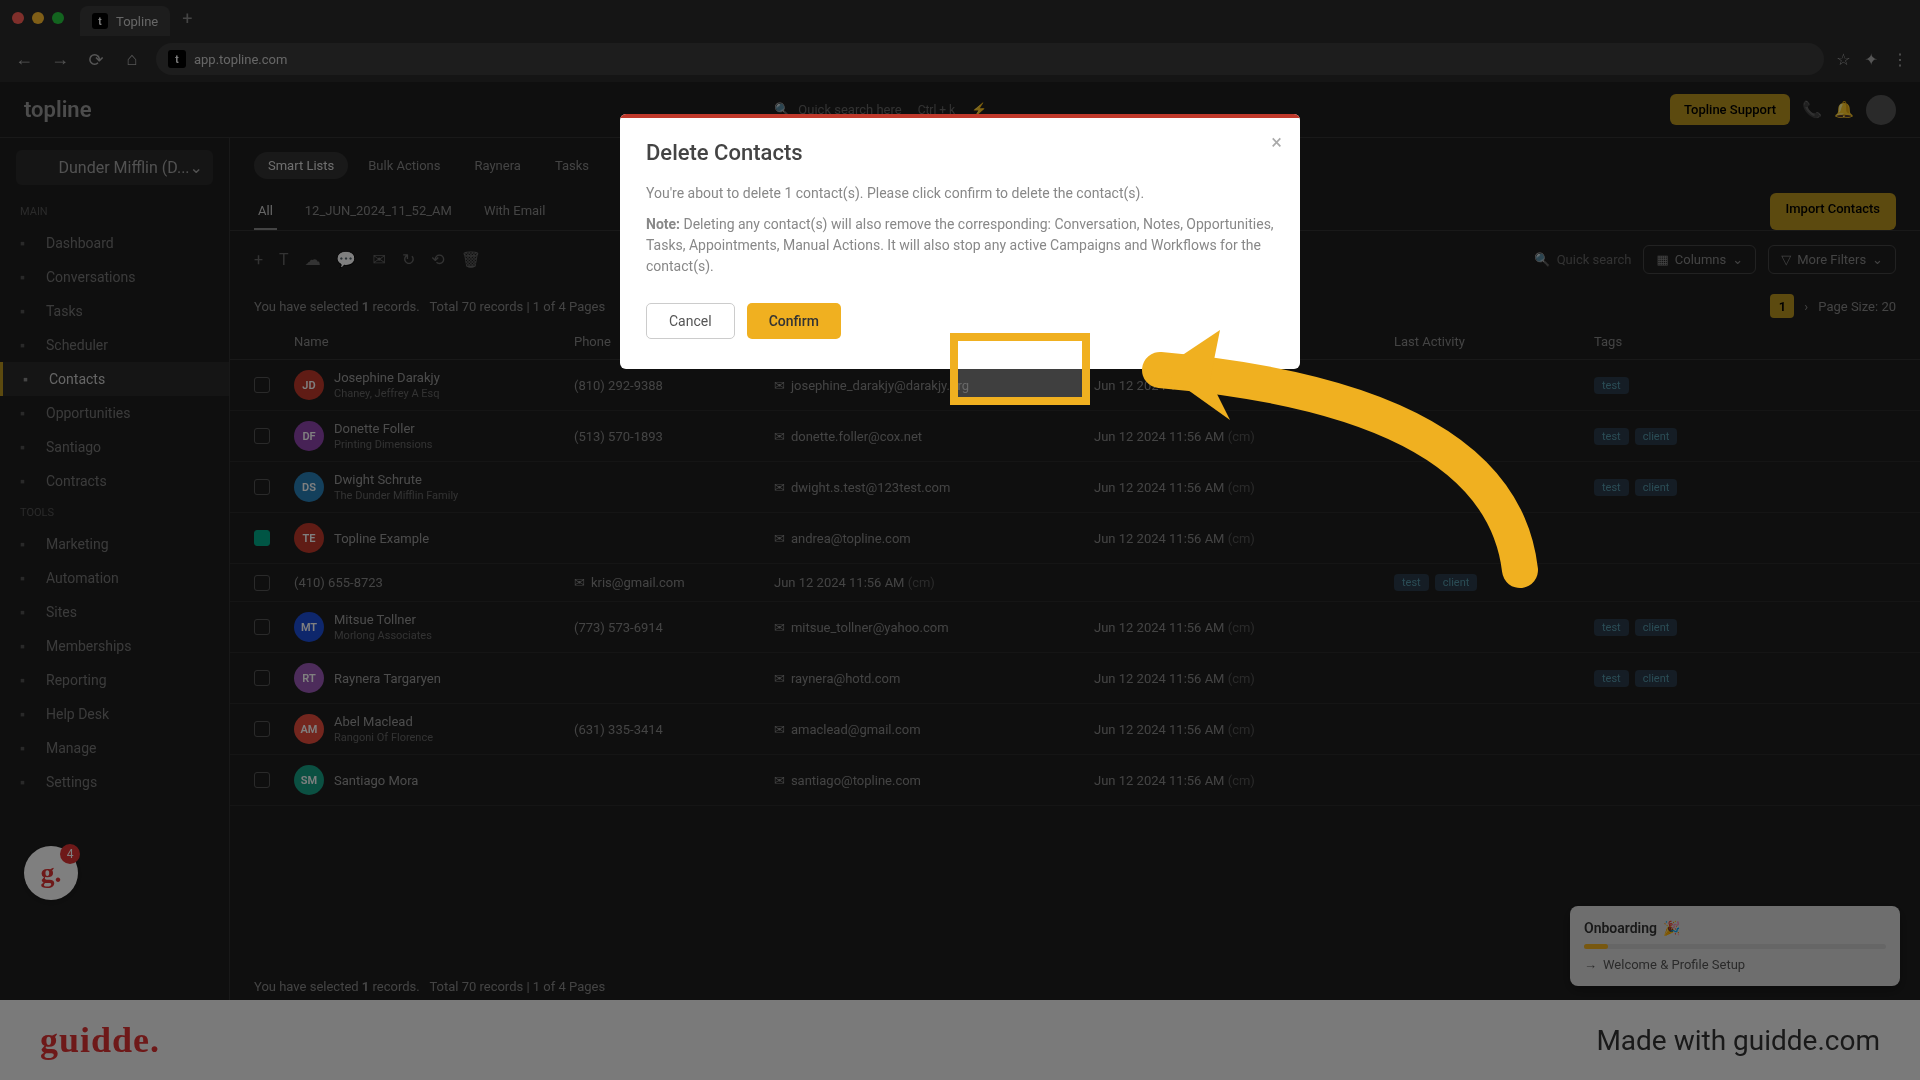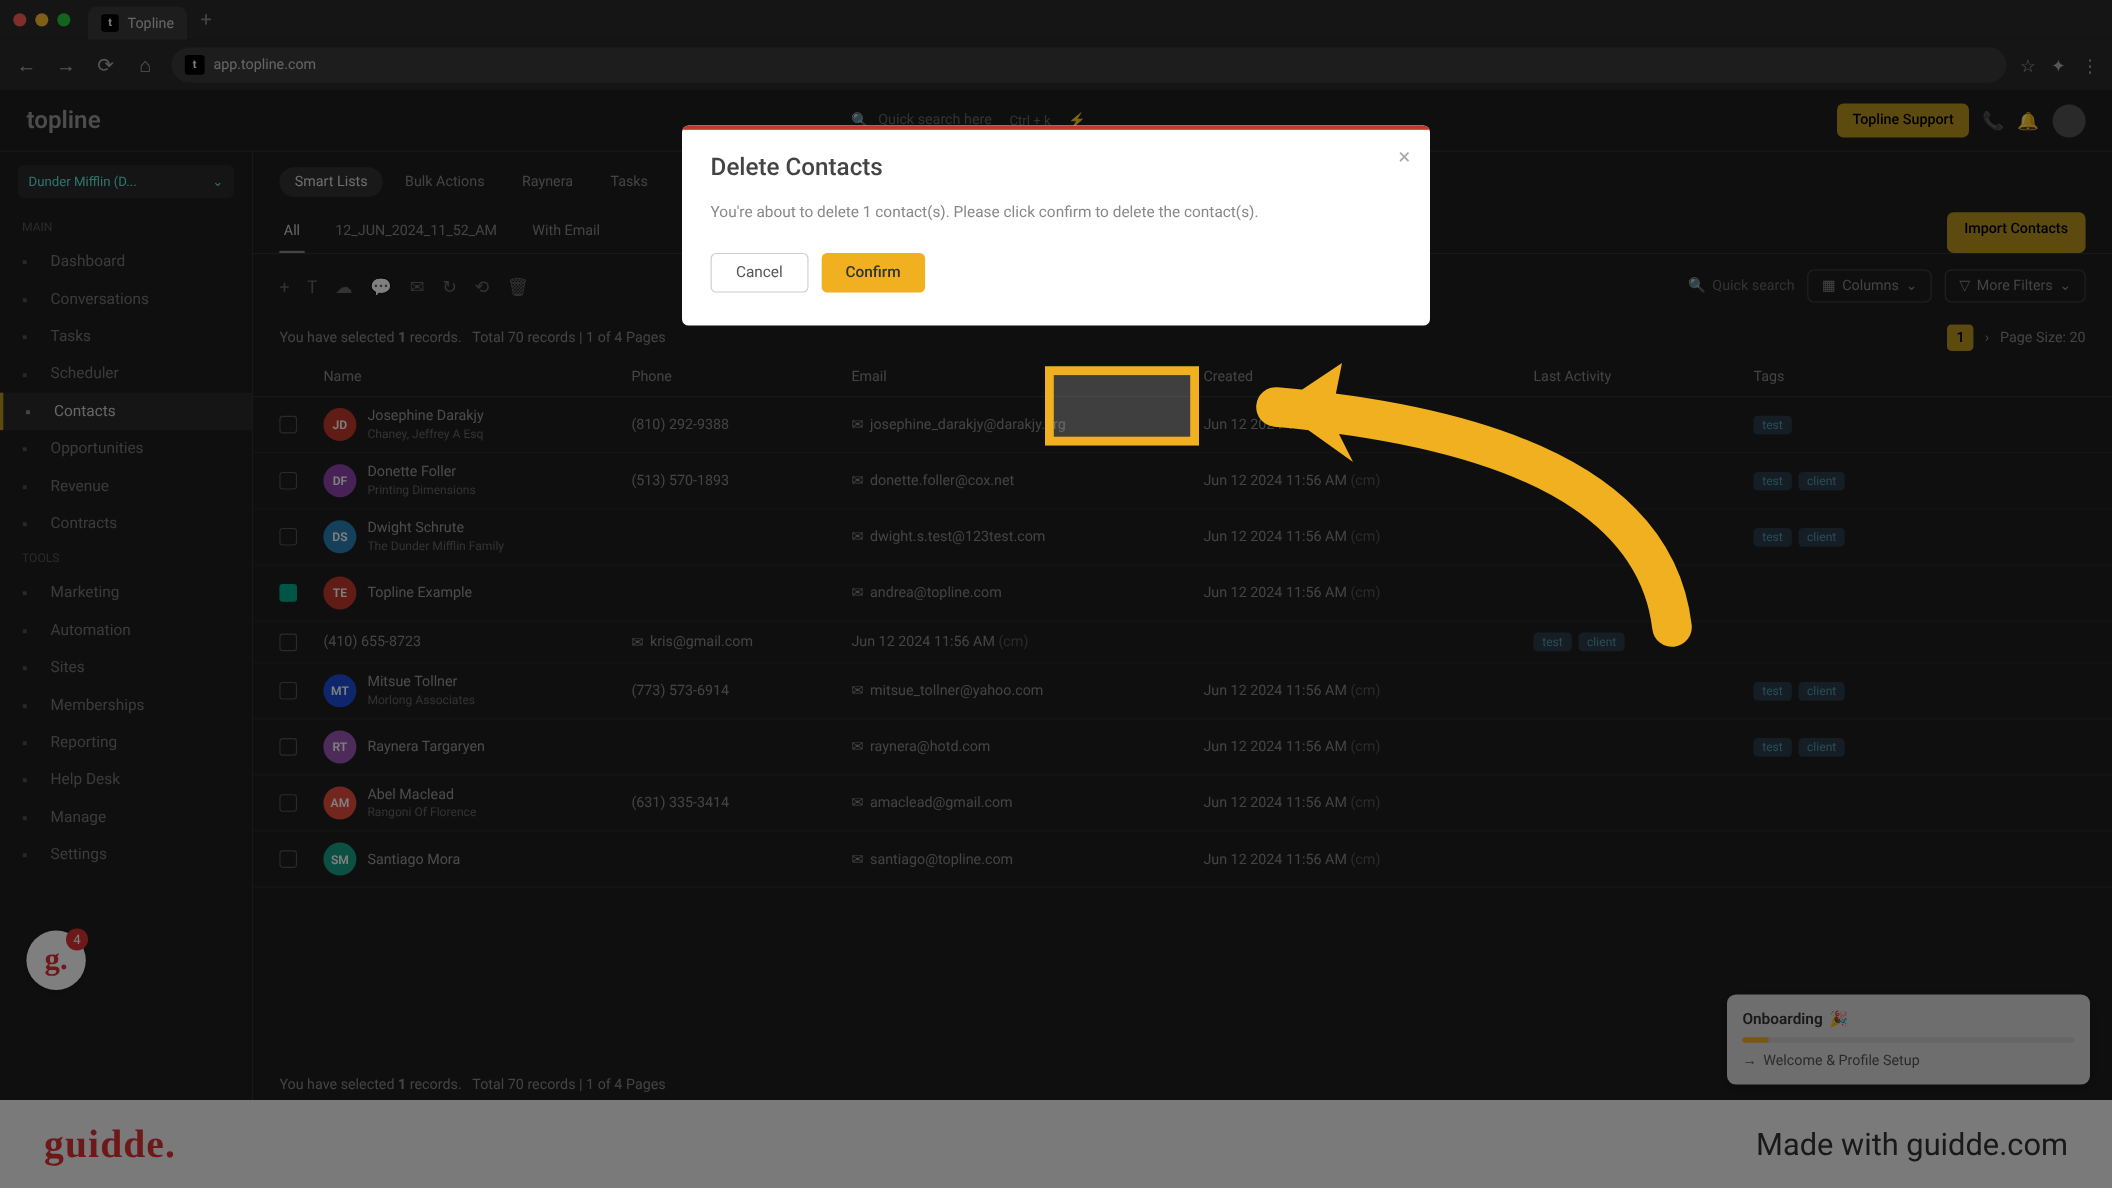--- a/index.html
+++ b/index.html
@@ -21,21 +21,21 @@
 .logo{color:#999;font-size:22px;font-weight:600}
 .header-center{display:flex;align-items:center;gap:16px;color:#666;font-size:13px}
 .search-pill{display:flex;align-items:center;gap:8px}
 .shortcut{color:#666;font-size:12px}
 .header-right{display:flex;gap:12px;align-items:center}
 .support-btn{background:#b8941f;color:#000;padding:8px 14px;border-radius:6px;font-size:13px;font-weight:500}
 .icon-btn{color:#888;font-size:16px}
 .avatar-sm{width:30px;height:30px;border-radius:50%;background:#555}
 .app-body{flex:1;display:flex;overflow:hidden}
 .sidebar{width:230px;border-right:1px solid #333;padding:12px 0;display:flex;flex-direction:column}
-.sb-select{margin:0 16px 12px;padding:8px 10px;background:#2a2a2a;border-radius:6px;color:#5eead4;font-size:12px;display:flex;justify-content:space-between;align-items:center}
+.sb-select{margin:0 16px 12px;padding:8px 10px;background:#2a2a2a;border-radius:6px;color:#a3a3a3;font-size:16px;display:flex;justify-content:flex-end;align-items:center}
 .sb-section{padding:8px 20px;color:#555;font-size:11px;text-transform:uppercase}
 .sb-item{padding:9px 20px;color:#777;font-size:14px;display:flex;align-items:center;gap:10px;cursor:pointer}
 .sb-item.active{background:#2a2a2a;color:#ccc;border-left:3px solid #b8941f}
 .sb-icon{width:16px;height:16px;display:inline-block;opacity:.6}
 .main{flex:1;display:flex;flex-direction:column;overflow:hidden}
 .main-header{padding:14px 24px;display:flex;align-items:center;gap:12px}
 .pill{padding:6px 14px;border-radius:16px;font-size:13px;color:#888}
 .pill.active{background:#333;color:#ddd}
 .tabs-row{padding:0 24px;display:flex;gap:40px;border-bottom:1px solid #333}
 .tab-item{padding:10px 4px;color:#888;font-size:13px;cursor:pointer}
@@ -164,21 +164,21 @@
           <div class="sb-item active">
             <span class="sb-icon">▪</span>
             <span>Contacts</span>
           </div>
           <div class="sb-item">
             <span class="sb-icon">▪</span>
             <span>Opportunities</span>
           </div>
           <div class="sb-item">
             <span class="sb-icon">▪</span>
-            <span>Revenue</span>
+            <span>Santiago</span>
           </div>
           <div class="sb-item">
             <span class="sb-icon">▪</span>
             <span>Contracts</span>
           </div>
           <div class="sb-section">Tools</div>
           <div class="sb-item">
             <span class="sb-icon">▪</span>
             <span>Marketing</span>
           </div>
@@ -466,20 +466,23 @@
   </div>
 </div>
 
 <div class="overlay"></div>
 <div class="modal">
   <div class="modal-top"></div>
   <span class="modal-close">×</span>
   <div class="modal-body">
     <div class="modal-title">Delete Contacts</div>
     <div class="modal-text">You're about to delete 1 contact(s). Please click confirm to delete the contact(s).</div>
+    <div class="modal-text">
+      <b>Note:</b><span> Deleting any contact(s) will also remove the corresponding: Conversation, Notes, Opportunities, Tasks, Appointments, Manual Actions. It will also stop any active Campaigns and Workflows for the contact(s).</span>
+    </div>
     <div class="modal-actions">
       <button class="btn-cancel">Cancel</button>
       <button class="btn-confirm">Confirm</button>
     </div>
   </div>
 </div>
 
 <div class="highlight-box" style="top:333px;left:950px;width:140px;height:72px"></div>
 <svg class="arrow" style="top:320px;left:1080px" width="460" height="280">
   <path d="M 440 250 Q 420 80 80 50" stroke="#f0b020" stroke-width="36" fill="none" stroke-linecap="round"></path>

